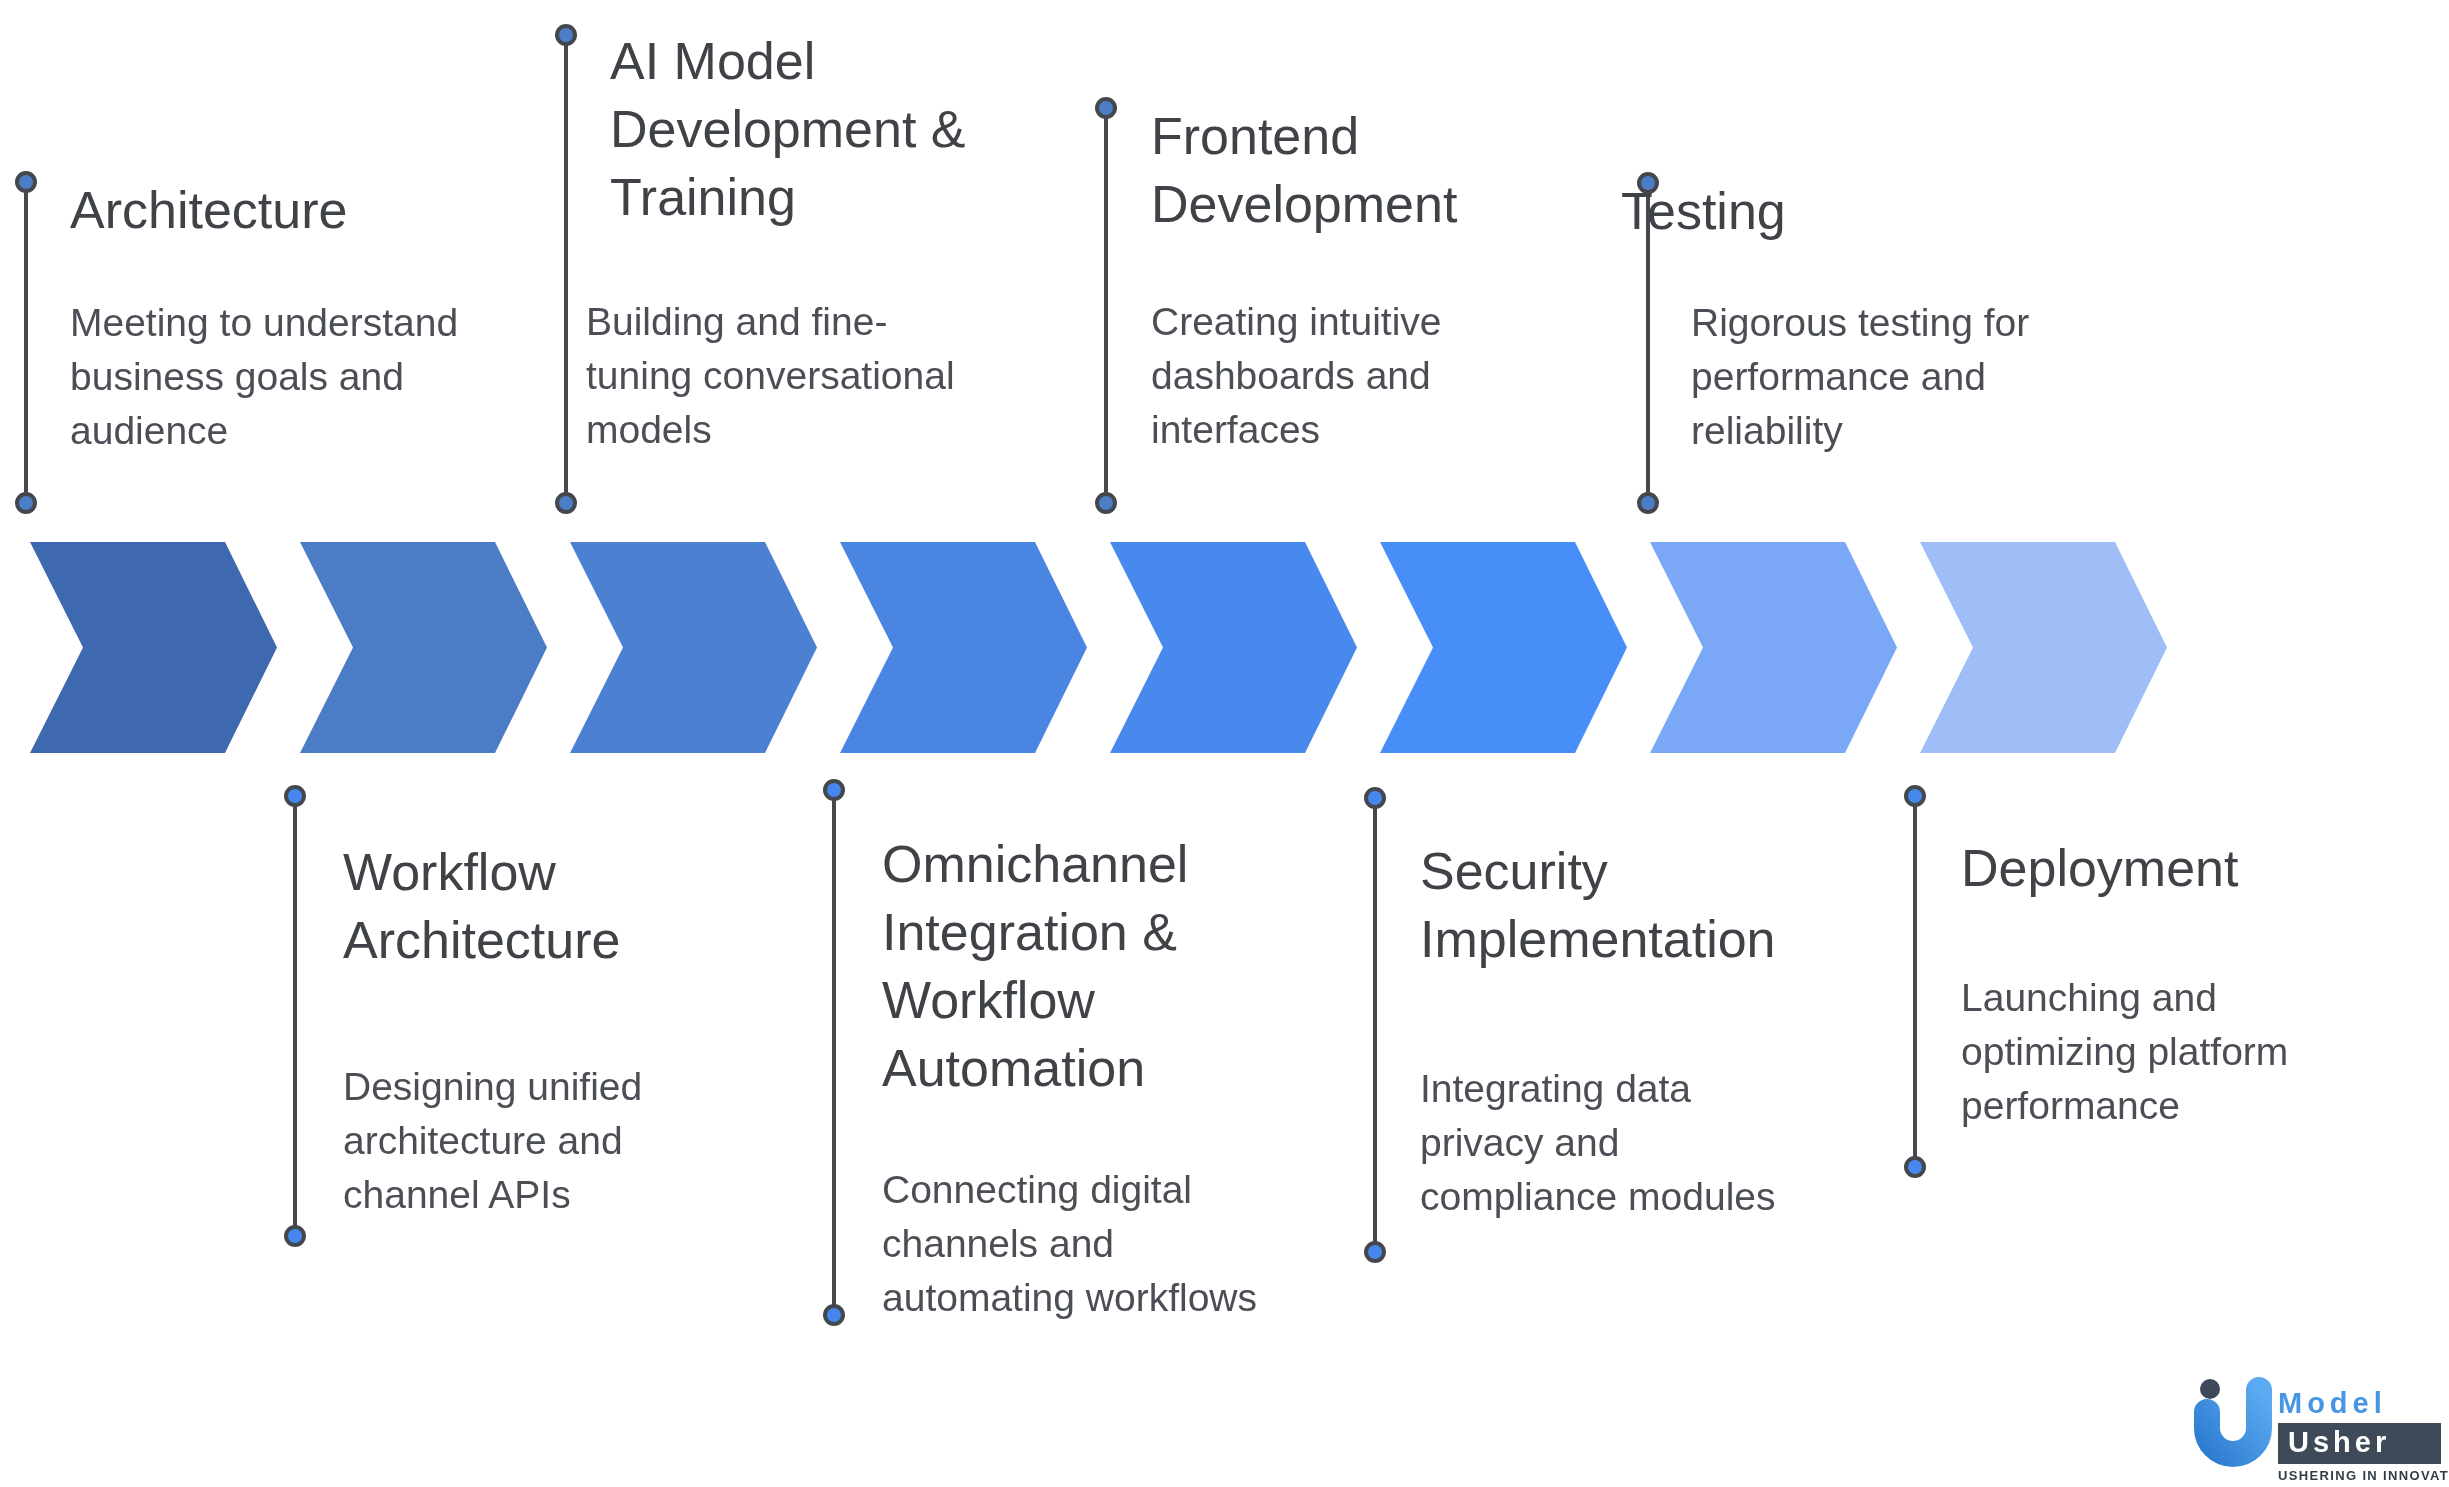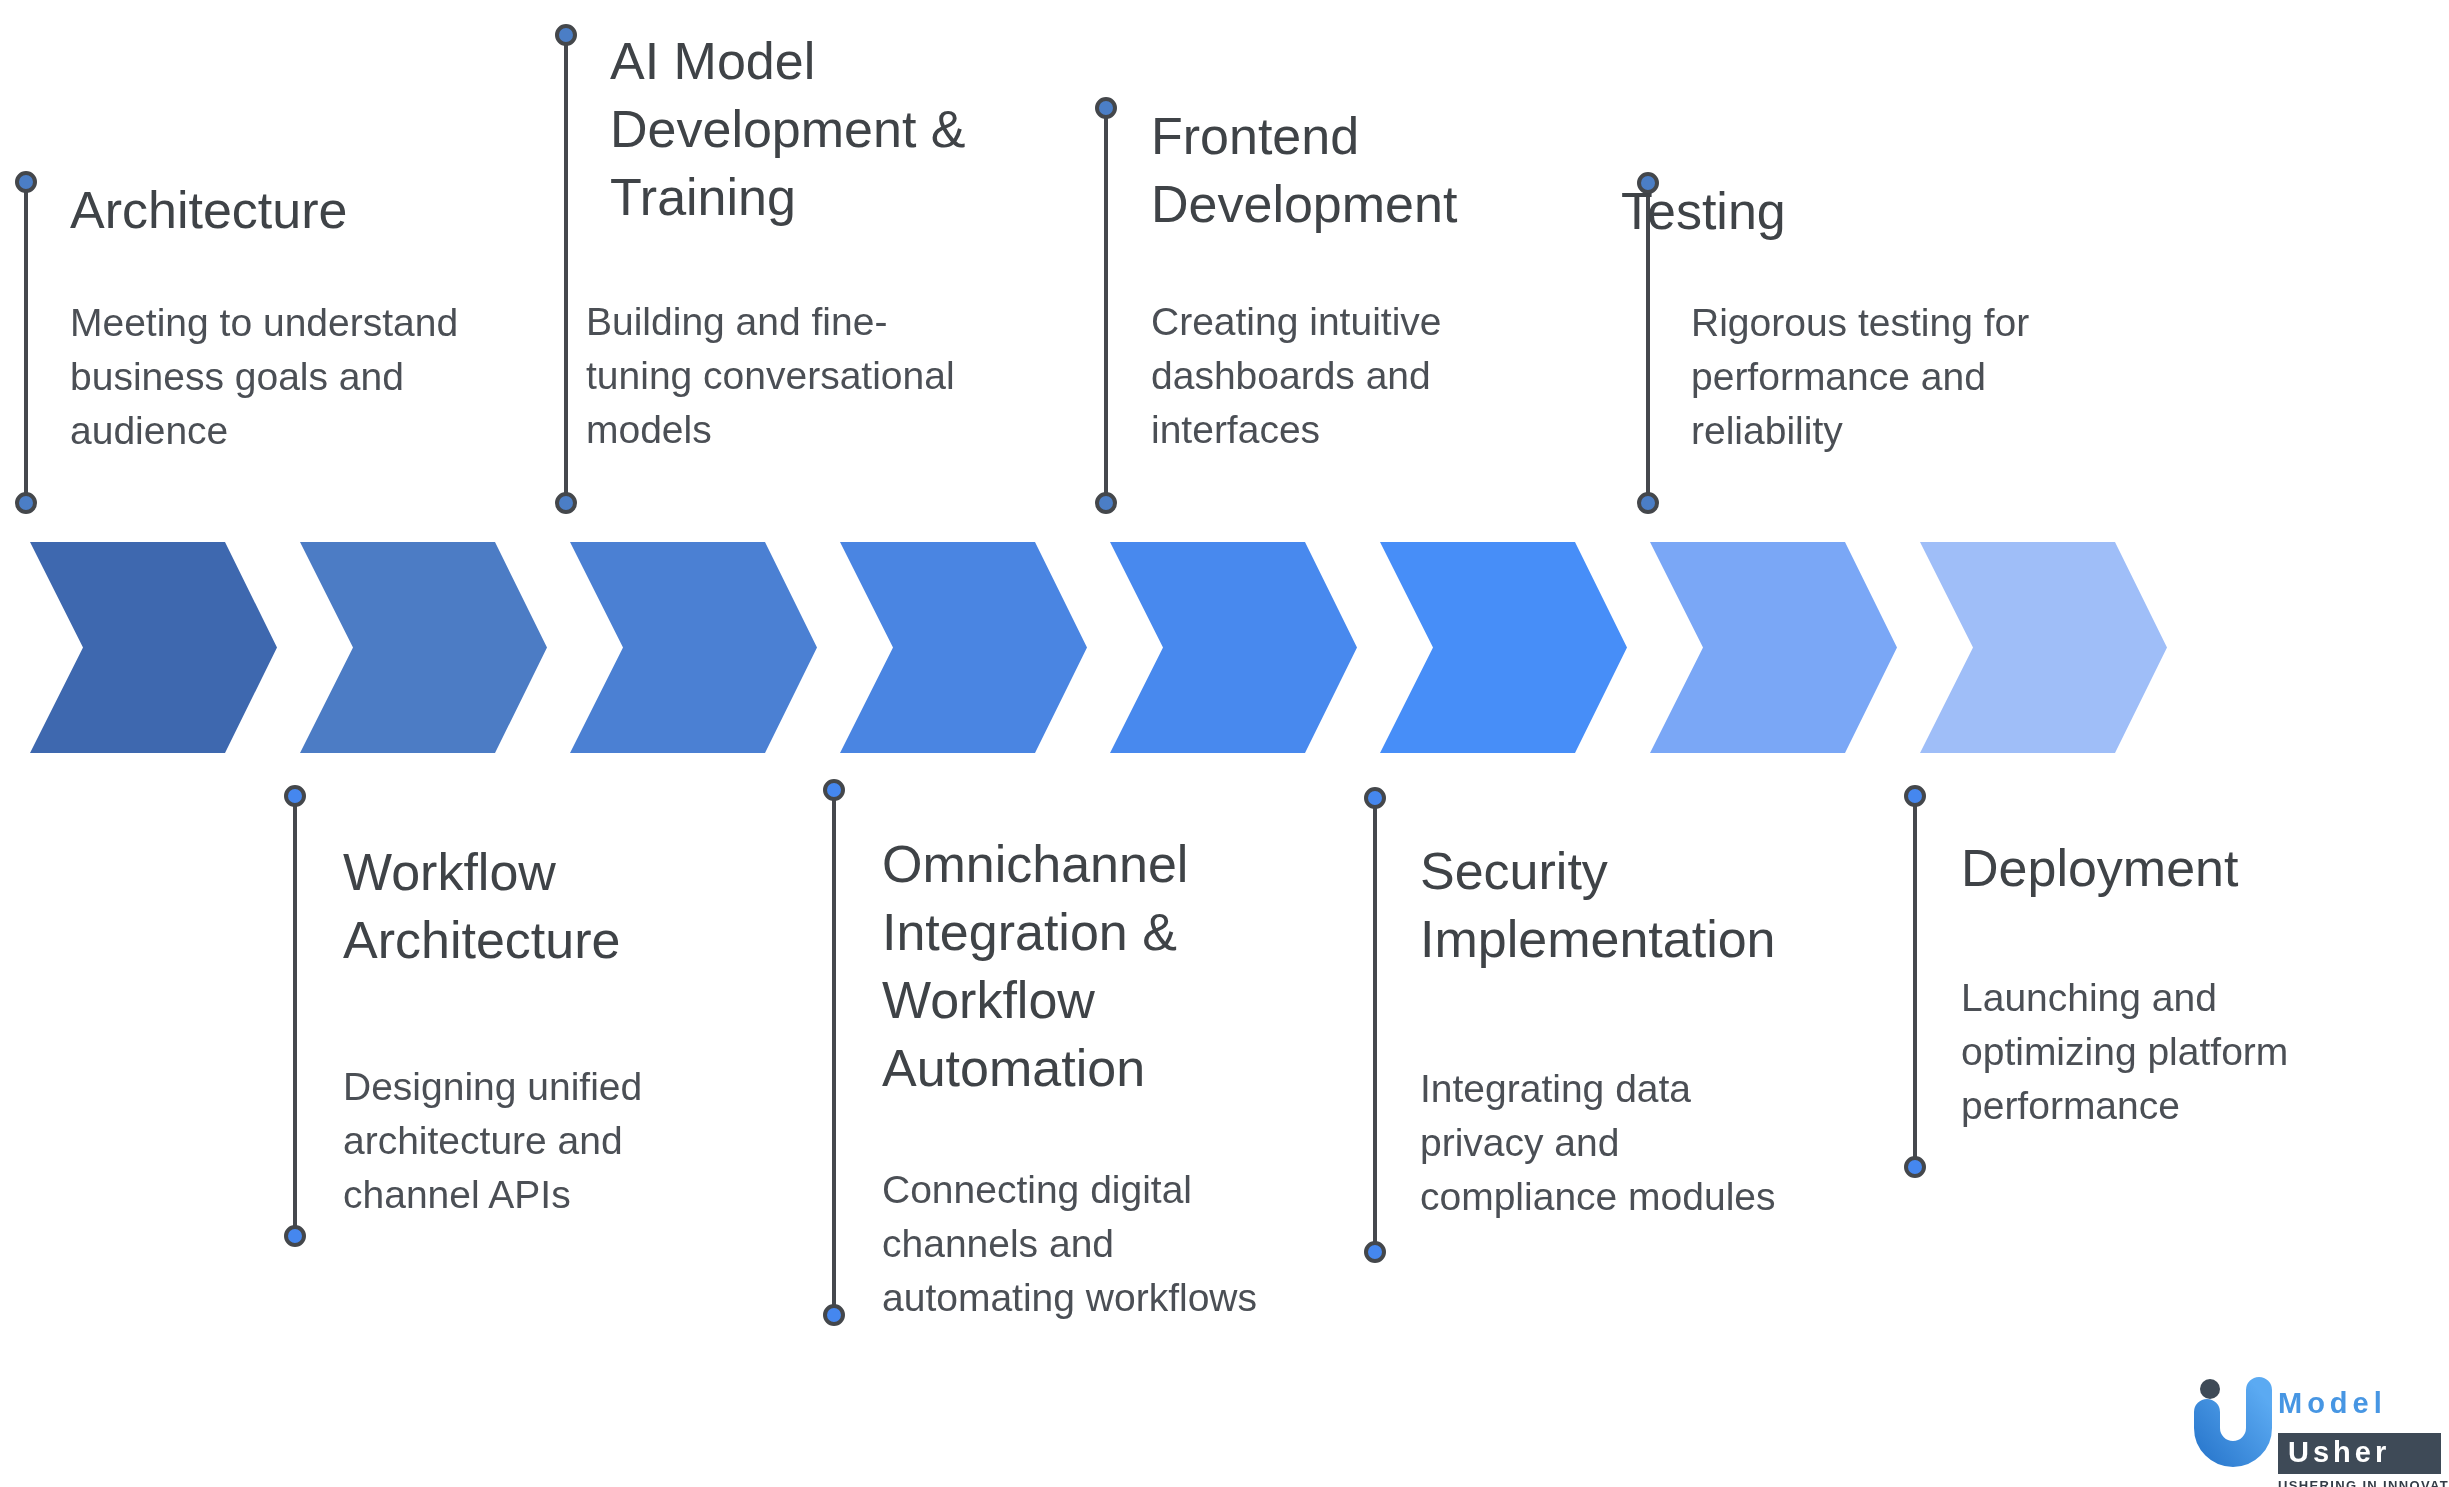--- a/index.html
+++ b/index.html
@@ -34,21 +34,21 @@
     color:#4B4F55;white-space:pre-line;
   }
   
   #logo{position:absolute;left:2190px;top:1372px;width:260px;height:112px;}
   #logo-mark{position:absolute;left:0;top:4px;width:84px;height:100px;}
   #logo-text{position:absolute;left:88px;top:16px;width:168px;}
   #logo-idea{
     font-size:29px;font-weight:700;color:#4796E3;letter-spacing:5px;line-height:30px;
   }
   #logo-usher-box{
-    margin-top:15px;background:#3E4A57;width:143px;padding:4px 10px 6px 10px;
+    margin-top:5px;background:#3E4A57;width:143px;padding:4px 10px 6px 10px;
   }
   #logo-usher{
     font-size:29px;font-weight:700;color:#ffffff;letter-spacing:4px;line-height:31px;
   }
   #logo-tagline{
     margin-top:4px;font-size:13px;font-weight:700;color:#333C46;
     letter-spacing:1.35px;white-space:nowrap;
   }
 </style>
 </head>

